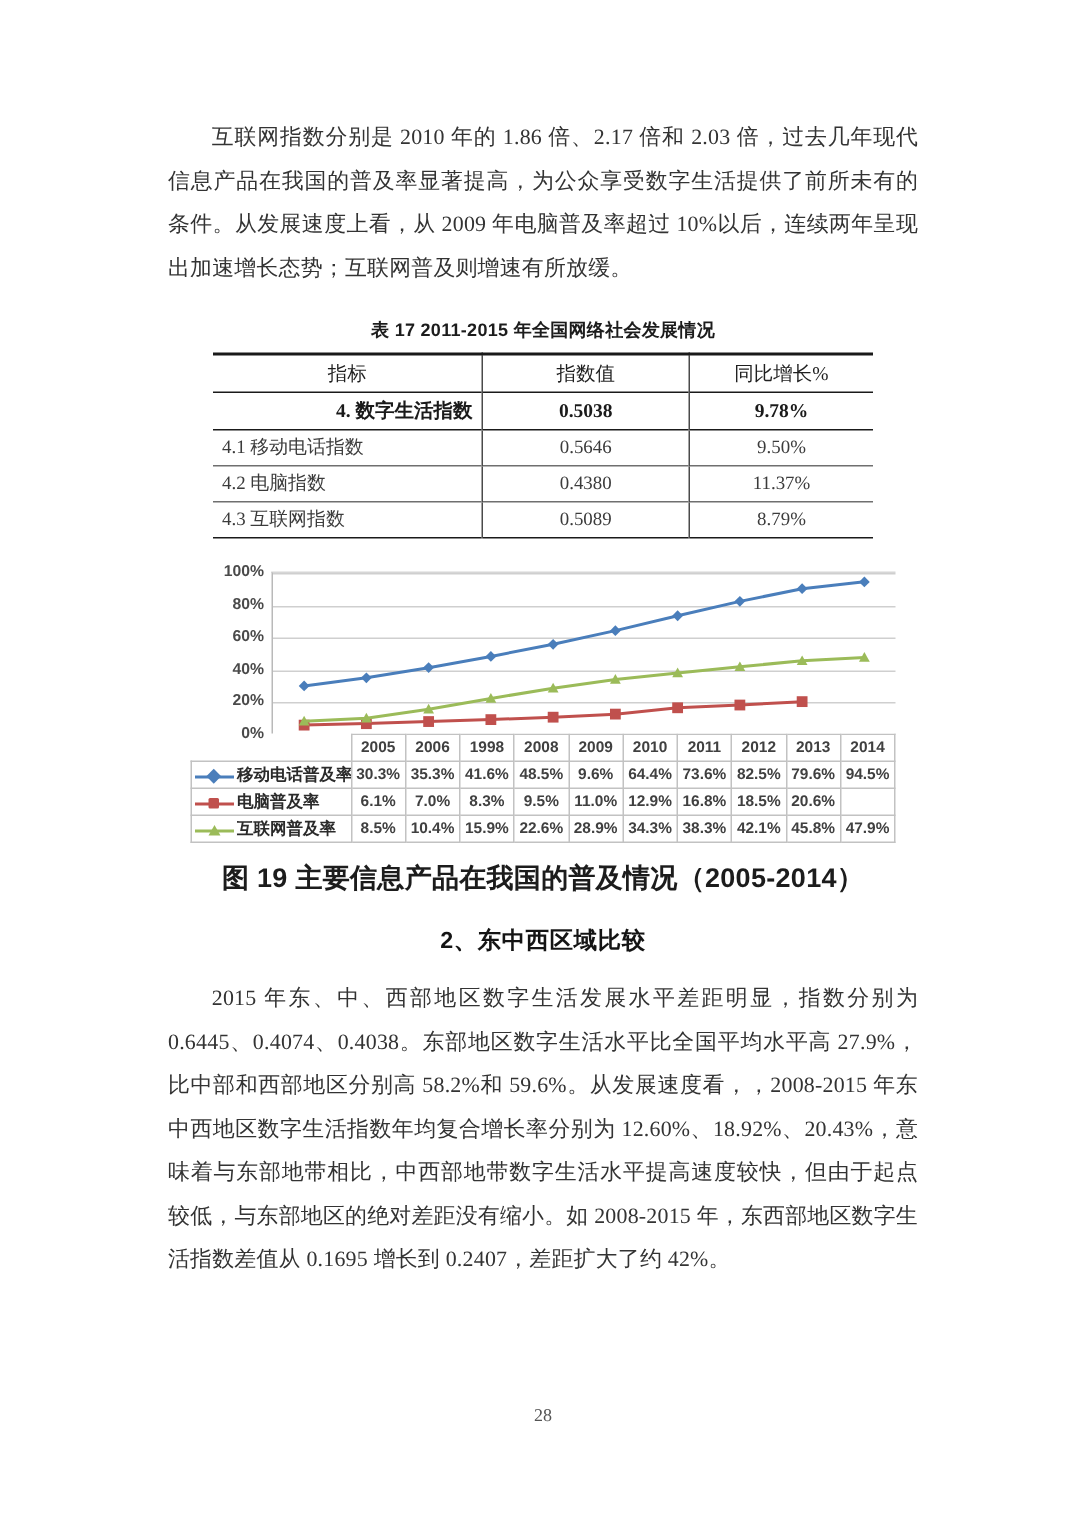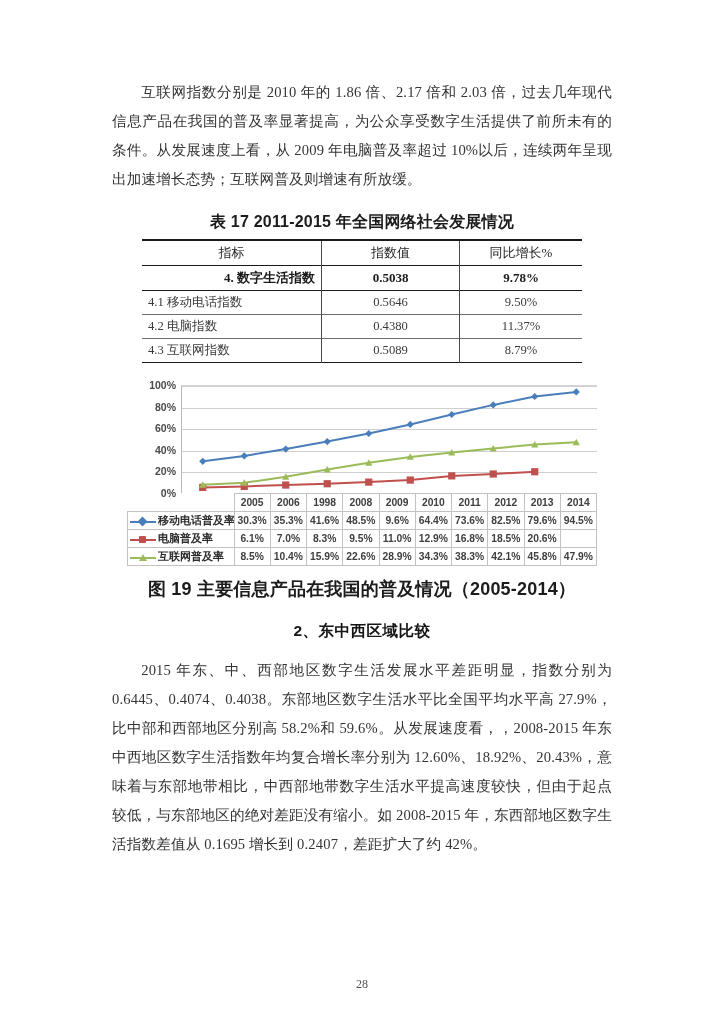--- a/index.html
+++ b/index.html
@@ -40,21 +40,21 @@
     color: #333333;
   }
   p.body.indent { text-indent: 2em; }
 
   
   .table-block {
     margin-top: 18px;
   }
   .table-caption {
     text-align: center;
-    font-size: 16px;
+    font-size: 12px;
     font-weight: bold;
     font-family: "Liberation Sans", "DejaVu Sans", sans-serif;
     color: #1c1c1c;
     letter-spacing: 0.2px;
     margin-bottom: 6px;
   }
   table.t17 {
     border-collapse: collapse;
     width: 440px;
     margin: 0 auto;
@@ -197,21 +197,21 @@
     color: #141414;
     text-align: center;
     margin: 20px 0 14px 0;
     letter-spacing: 0.5px;
   }
 
   
   .page-number {
     position: absolute;
     left: 0; right: 0;
-    top: 977px;
+    top: 936px;
     text-align: center;
     font-size: 12px;
     color: #545454;
     font-family: "Liberation Serif", "DejaVu Serif", serif;
   }
 </style>
 </head>
 <body>
 
 <div class="page">

